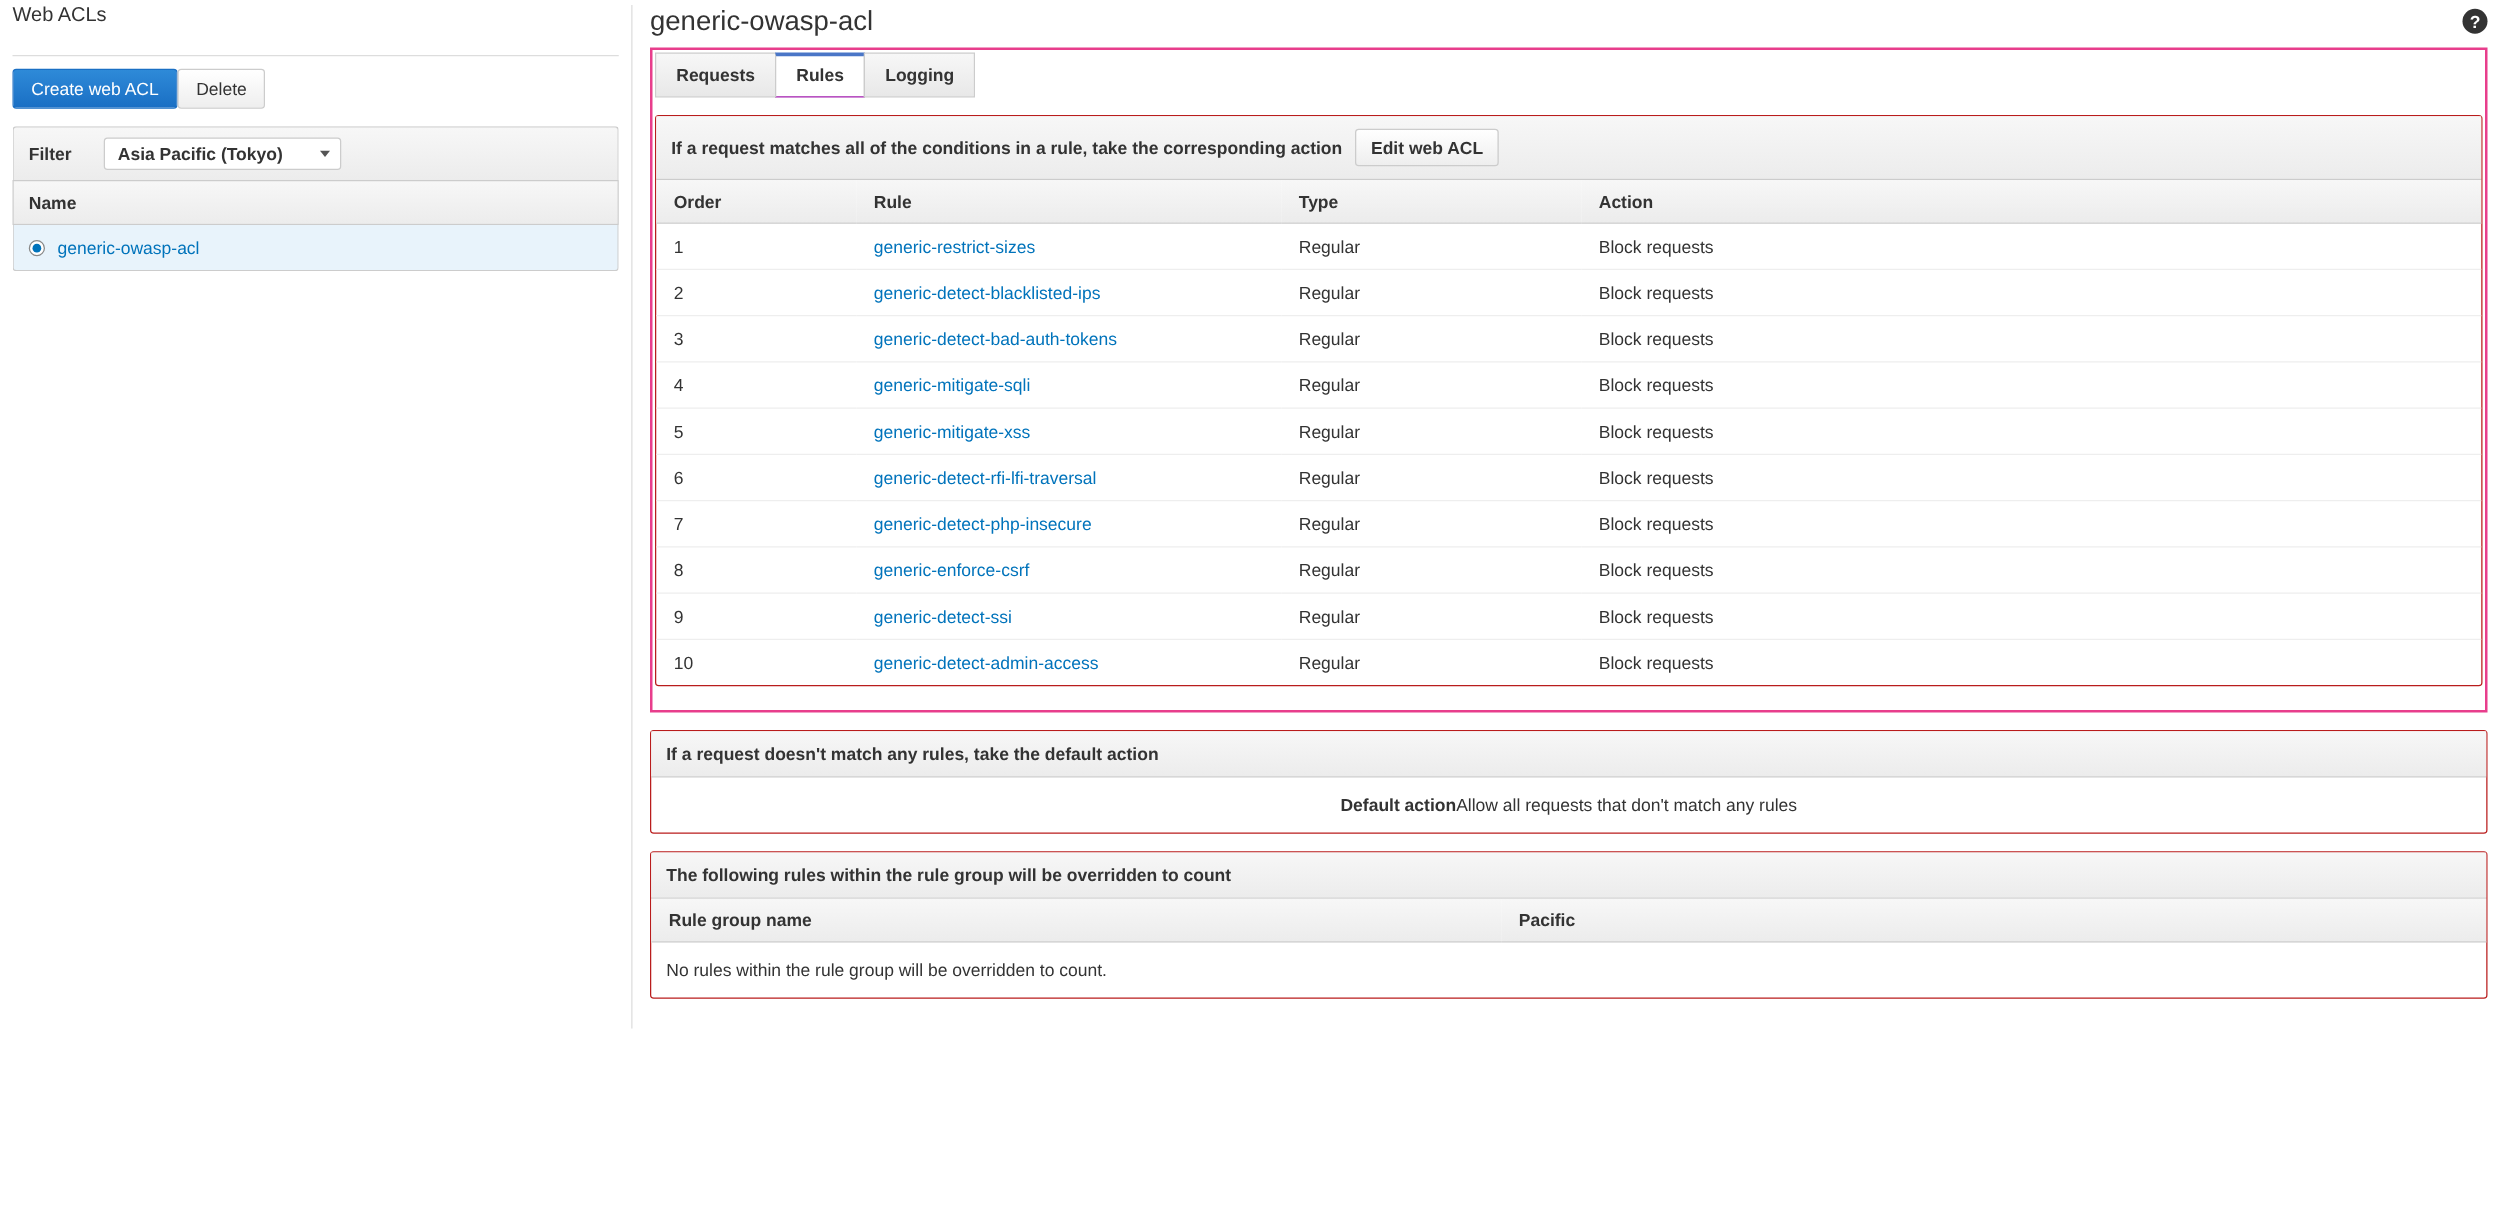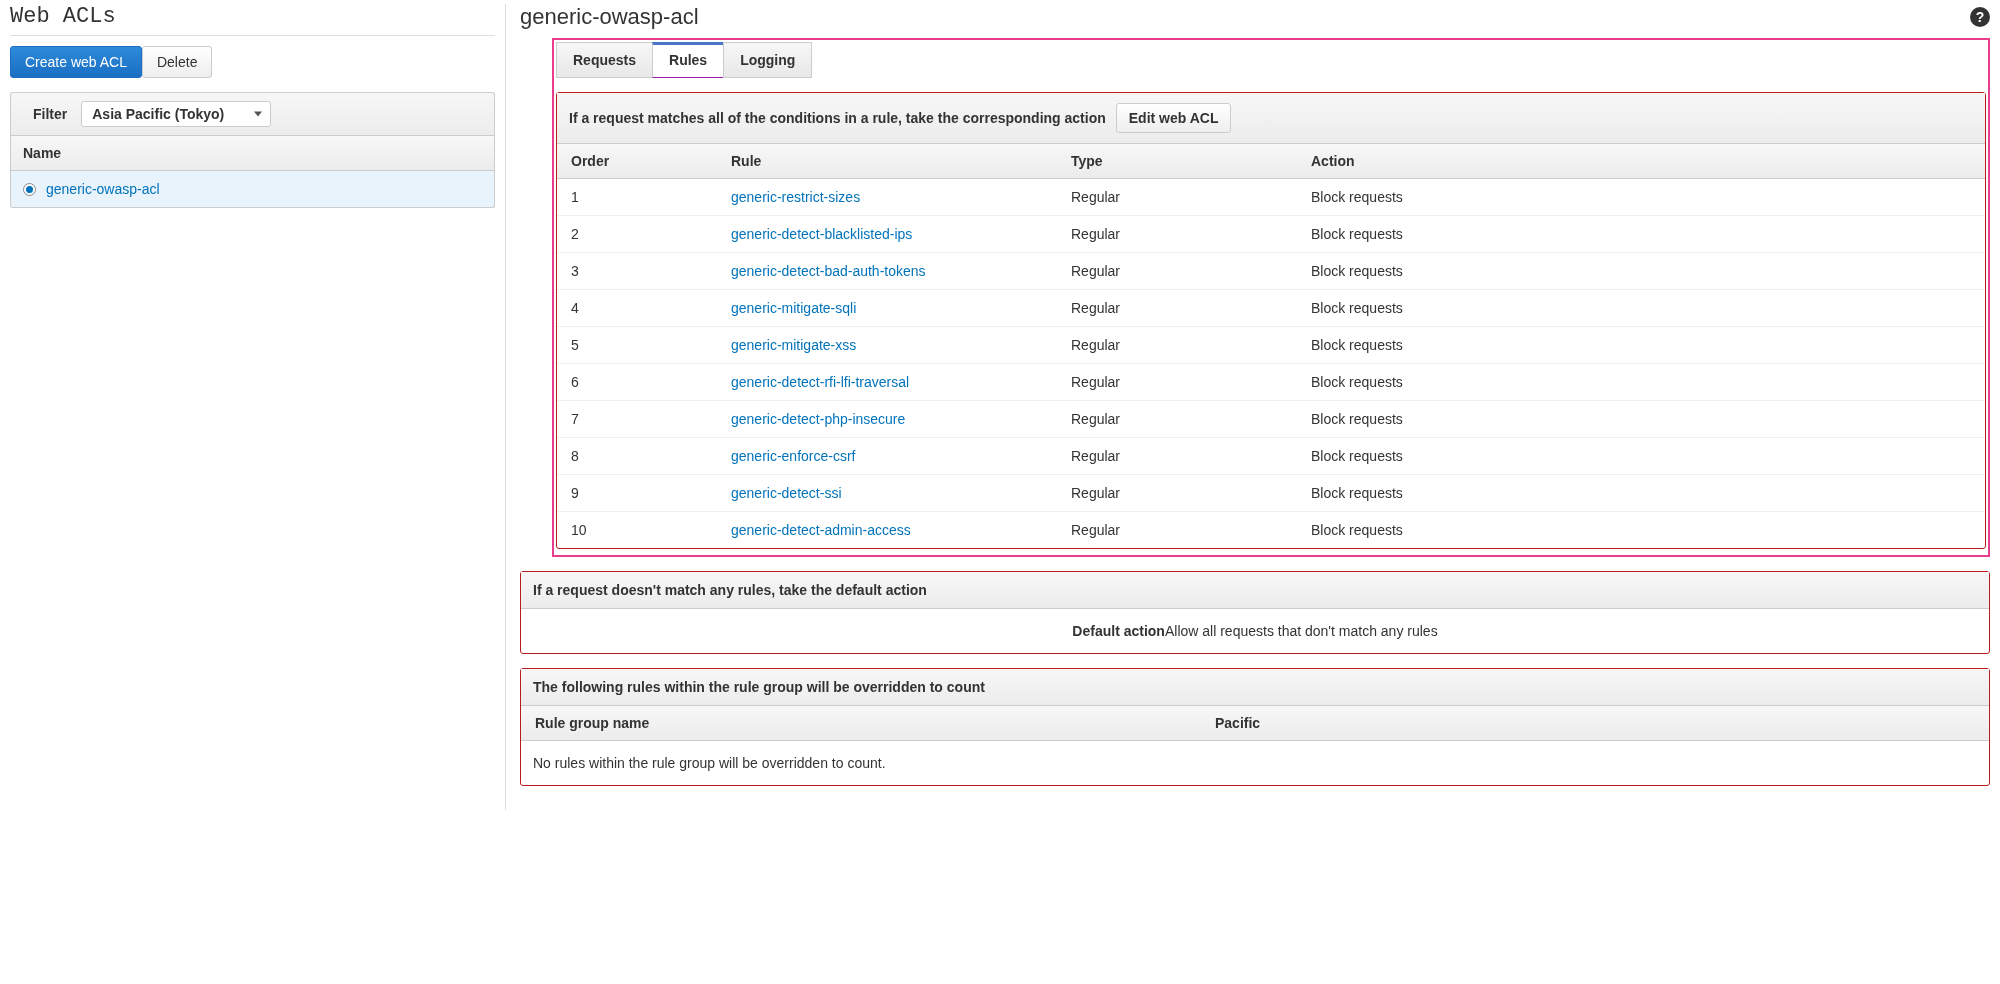--- a/index.html
+++ b/index.html
@@ -12,25 +12,24 @@
     min-width: 1560px;
   }
   a { color: #0073bb; text-decoration: none; cursor: pointer; }
 
   
   .left-panel {
     width: 505px;
     padding: 4px 10px 10px 10px;
   }
   .left-panel h1 {
-    font-size: 22px;
+    font-size: 16px;
     font-weight: 400;
     color: #333;
-    margin-bottom: 6px;
-    font-family: Liberation Mono, monospace;
+    margin-bottom: 22px;
   }
   .left-divider {
     border-bottom: 1px solid #ddd;
     margin-bottom: 10px;
   }
   .btn-row { display: flex; margin-bottom: 14px; }
   .btn {
     font-size: 14px;
     padding: 7px 14px;
     border-radius: 3px;
@@ -41,26 +40,26 @@
   }
   .btn-primary {
     background: linear-gradient(#2e8ad8, #1a6fc4);
     border: 1px solid #1a6fc4;
     color: #fff;
     font-weight: 500;
   }
   .filter-bar {
     display: flex;
     align-items: center;
-    gap: 14px;
+    gap: 26px;
     background: linear-gradient(#f7f7f7, #ececec);
     border: 1px solid #ccc;
     border-bottom: none;
     border-radius: 3px 3px 0 0;
-    padding: 8px 22px;
+    padding: 8px 12px;
   }
   .filter-label { font-weight: 700; }
   .select-wrap {
     position: relative;
     background: #fff;
     border: 1px solid #ccc;
     border-radius: 3px;
     padding: 4px 28px 4px 10px;
     min-width: 190px;
     cursor: pointer;
@@ -133,23 +132,22 @@
     display: flex;
     align-items: center;
     justify-content: center;
     font-size: 14px;
     cursor: pointer;
   }
 
   
   .highlight-box {
     border: 2px solid #e83e8c;
-    padding: 2px 2px 6px 2px;
+    padding: 2px 2px 19px 2px;
     margin-bottom: 14px;
-    margin-left: 32px;
   }
   .tabs {
     display: flex;
     margin-bottom: 14px;
   }
   .tab {
     padding: 9px 16px;
     border: 1px solid #ccc;
     background: linear-gradient(#f7f7f7, #e8e8e8);
     font-weight: 700;

